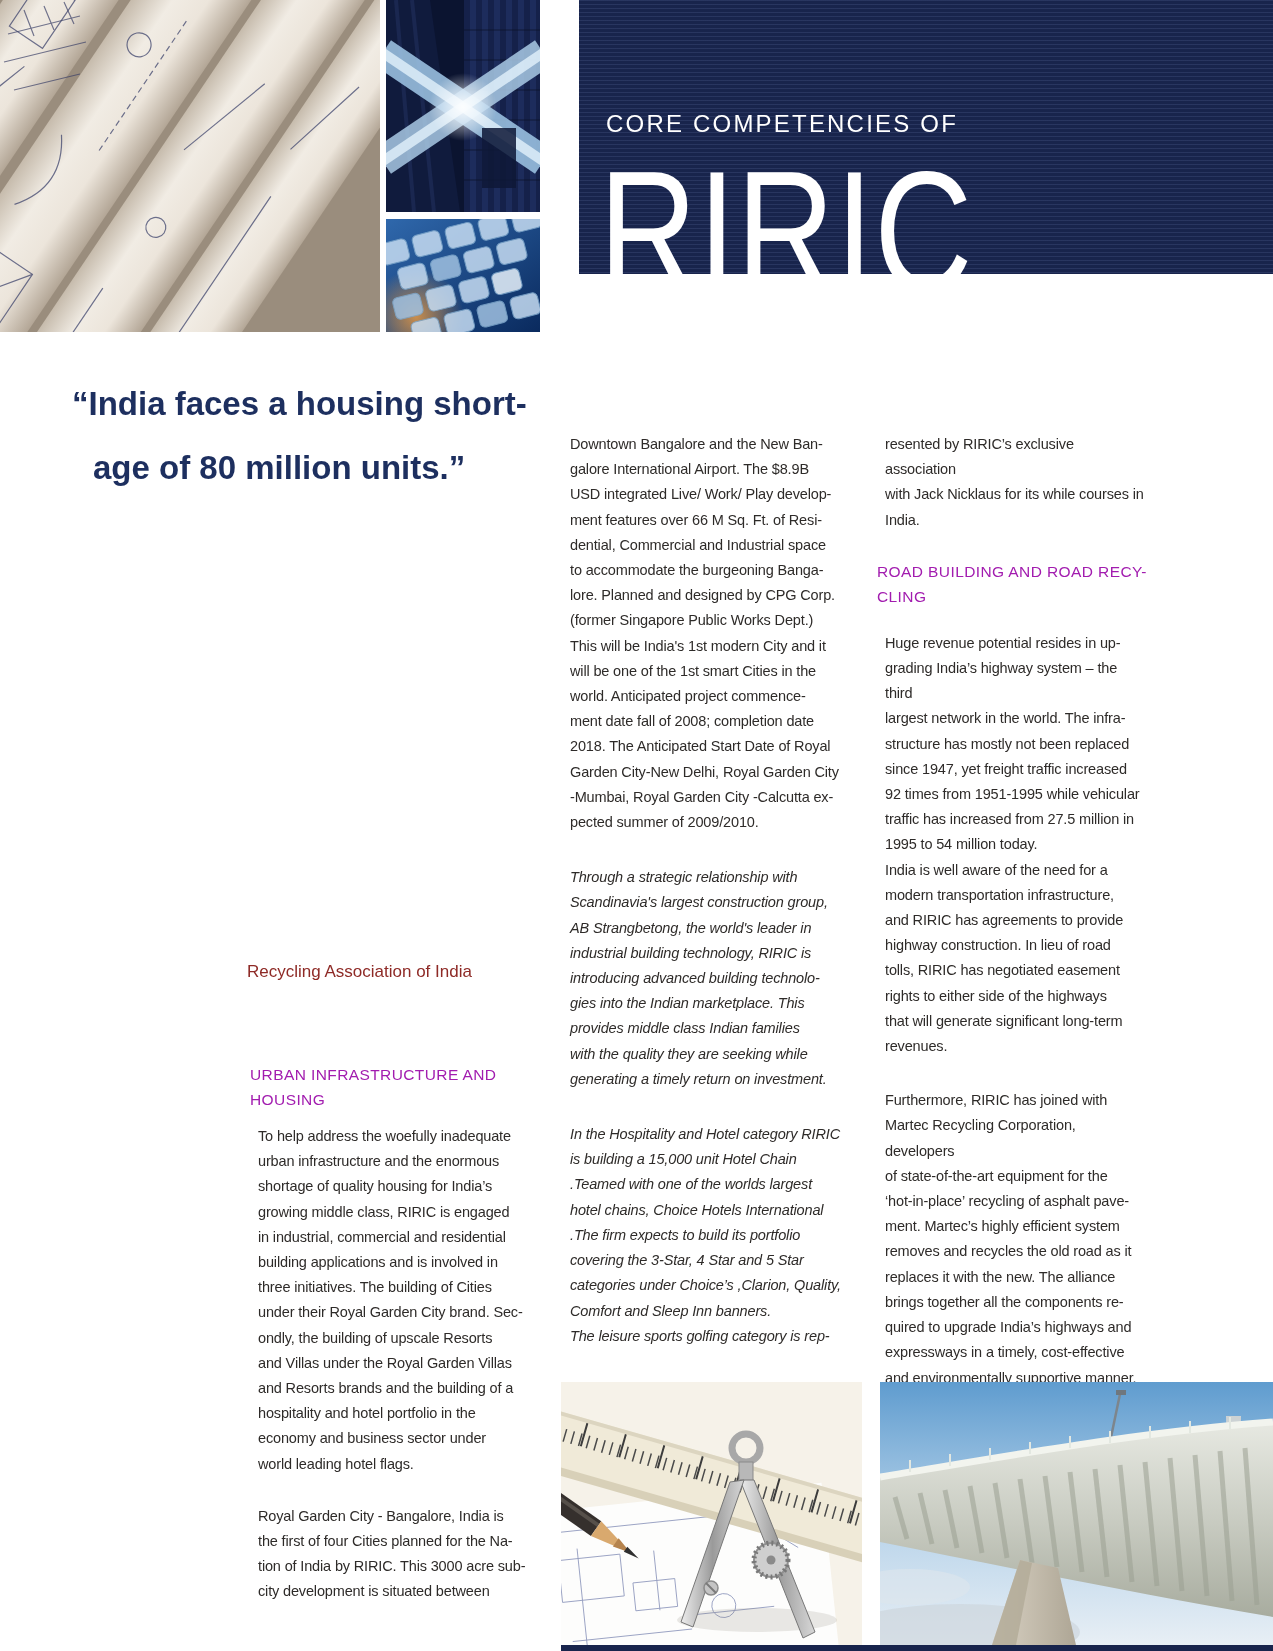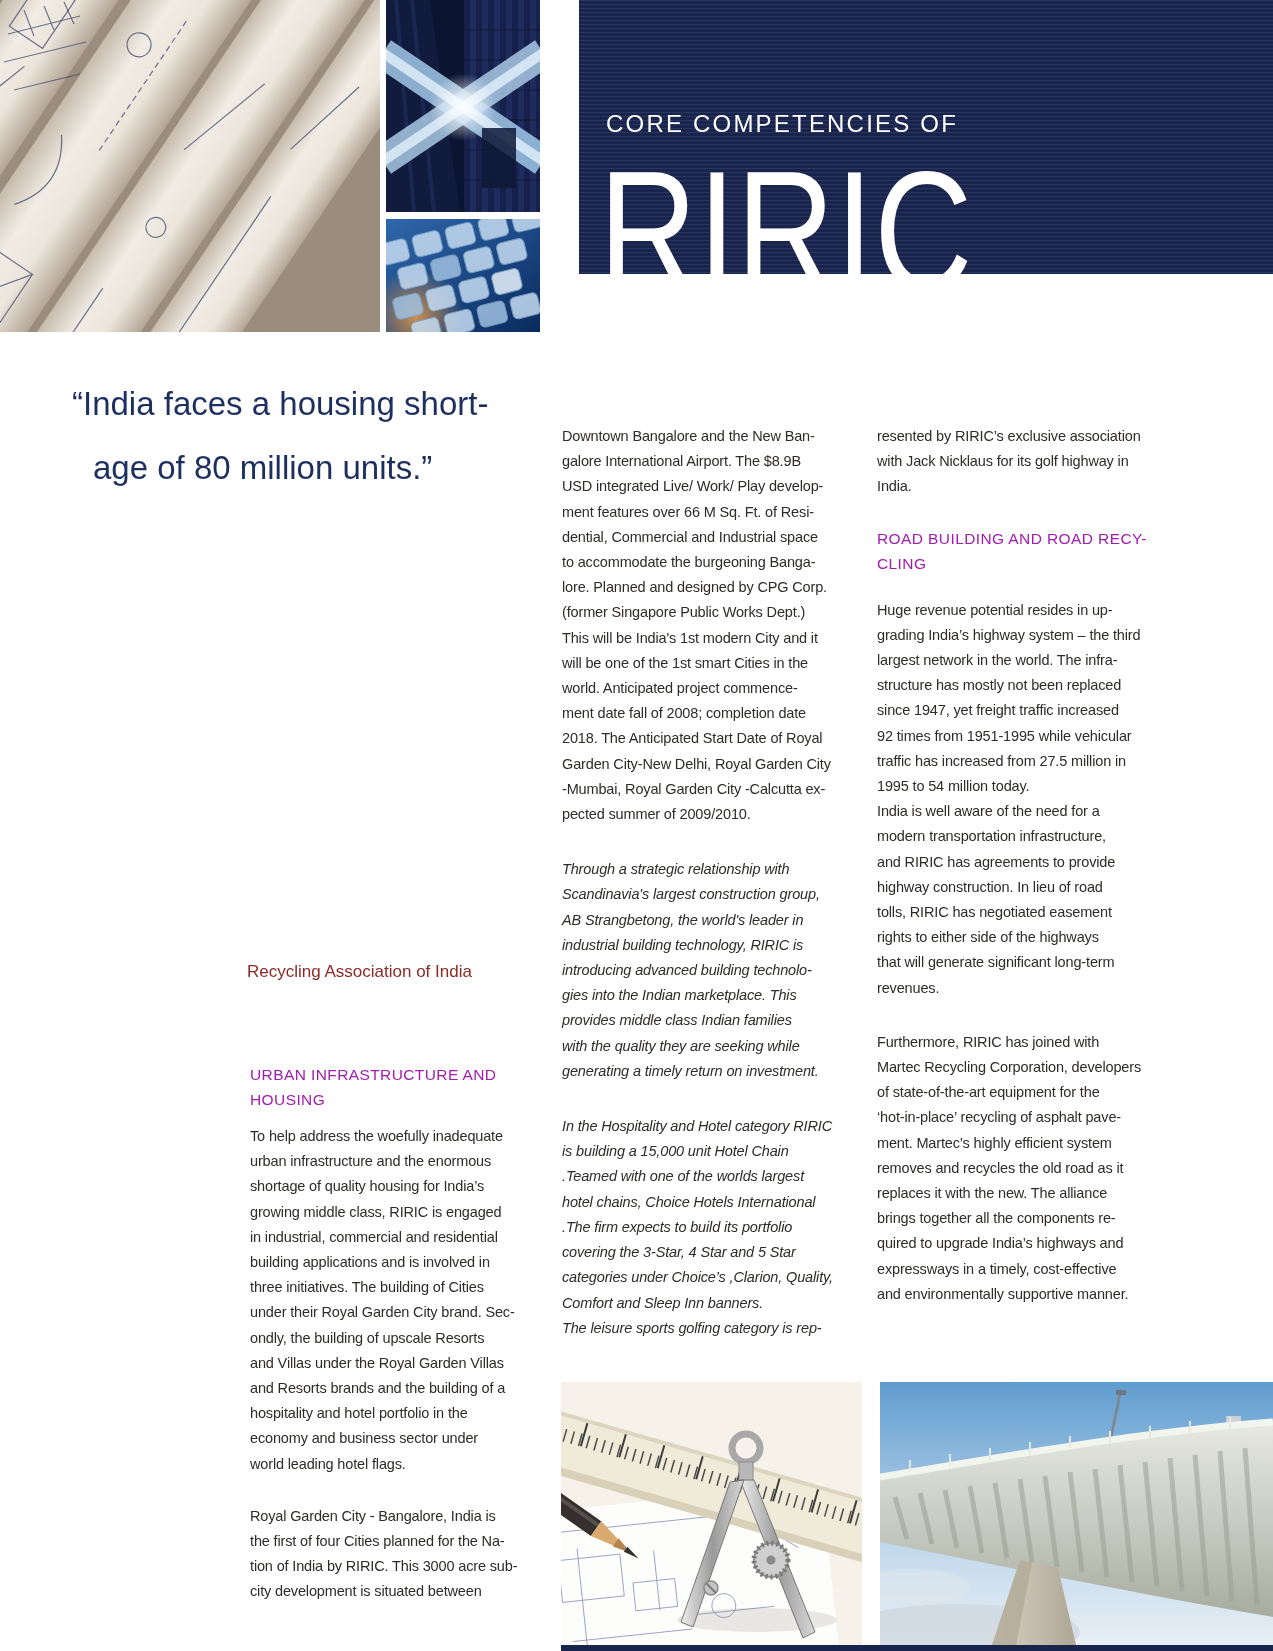--- a/index.html
+++ b/index.html
@@ -25,39 +25,39 @@
     position:absolute; left:20px; top:146px; color:#ffffff;
     font-size:170px; line-height:1; font-weight:100; letter-spacing:1px;
     transform:scaleX(0.8); transform-origin:left top;
   }
 
   
   .quote {
     position:absolute; left:72px; top:372px; width:478px;
     font-size:33px; line-height:64px; color:#1d2f5f;
   }
-  .quote p { margin:0; padding-left:21px; text-indent:-21px; white-space:pre-line; }
+  .quote p { margin:0; padding-left:21px; text-indent:-21px; white-space:pre-line;font-weight:bold; }
   .attribution {
     position:absolute; left:247px; top:962px;
     font-size:17px; color:#8e2a26;
   }
 
   
   .col {
     position:absolute; font-size:14.5px; line-height:25.2px;
     color:#2e2b29; letter-spacing:-0.15px;
   }
   .col-left  { left:250px; top:1062px; width:292px; }
   .col-mid   { left:562px; top:424px;  width:290px; }
   .col-right { left:877px; top:424px;  width:278px; }
   .col-heading {
     margin:0; font-size:15.5px; line-height:25px; letter-spacing:0.4px;
     color:#a21caf; white-space:pre-line; font-weight:400;
   }
-  .para { margin:0; white-space:pre-line; }
+  .para { margin:8px; white-space:pre-line; }
   .mt12 { margin-top:12px; } .mt22 { margin-top:22px; }
   .mt26 { margin-top:26px; } .mt27 { margin-top:27px; }
   .mt29 { margin-top:29px; } .mt30 { margin-top:30px;font-style:italic; }
 
   .bottom-strip {
     position:absolute; left:561px; top:1645px; width:712px; height:6px;
     background:#18244c;
   }
 </style>
 </head>
@@ -245,21 +245,21 @@
 hotel chains,  Choice Hotels International
 .The firm expects to build its portfolio
 covering the  3-Star, 4 Star and  5 Star
 categories under Choice’s ,Clarion, Quality,
 Comfort  and Sleep Inn banners.
 The leisure sports golfing category is rep-</p>
   </div>
 
   <div class="col col-right">
     <p class="para">resented by RIRIC’s exclusive association
-with Jack Nicklaus for its golf highway in
+with Jack Nicklaus for its while courses in
 India.</p>
     <h3 class="col-heading mt26">ROAD BUILDING AND ROAD RECY-
 CLING</h3>
     <p class="para mt22">Huge revenue potential resides in up-
 grading India’s highway system – the third
 largest network in the world. The infra-
 structure has mostly not been replaced
 since 1947, yet freight traffic increased
 92 times from 1951-1995 while vehicular
 traffic has increased from 27.5 million in

